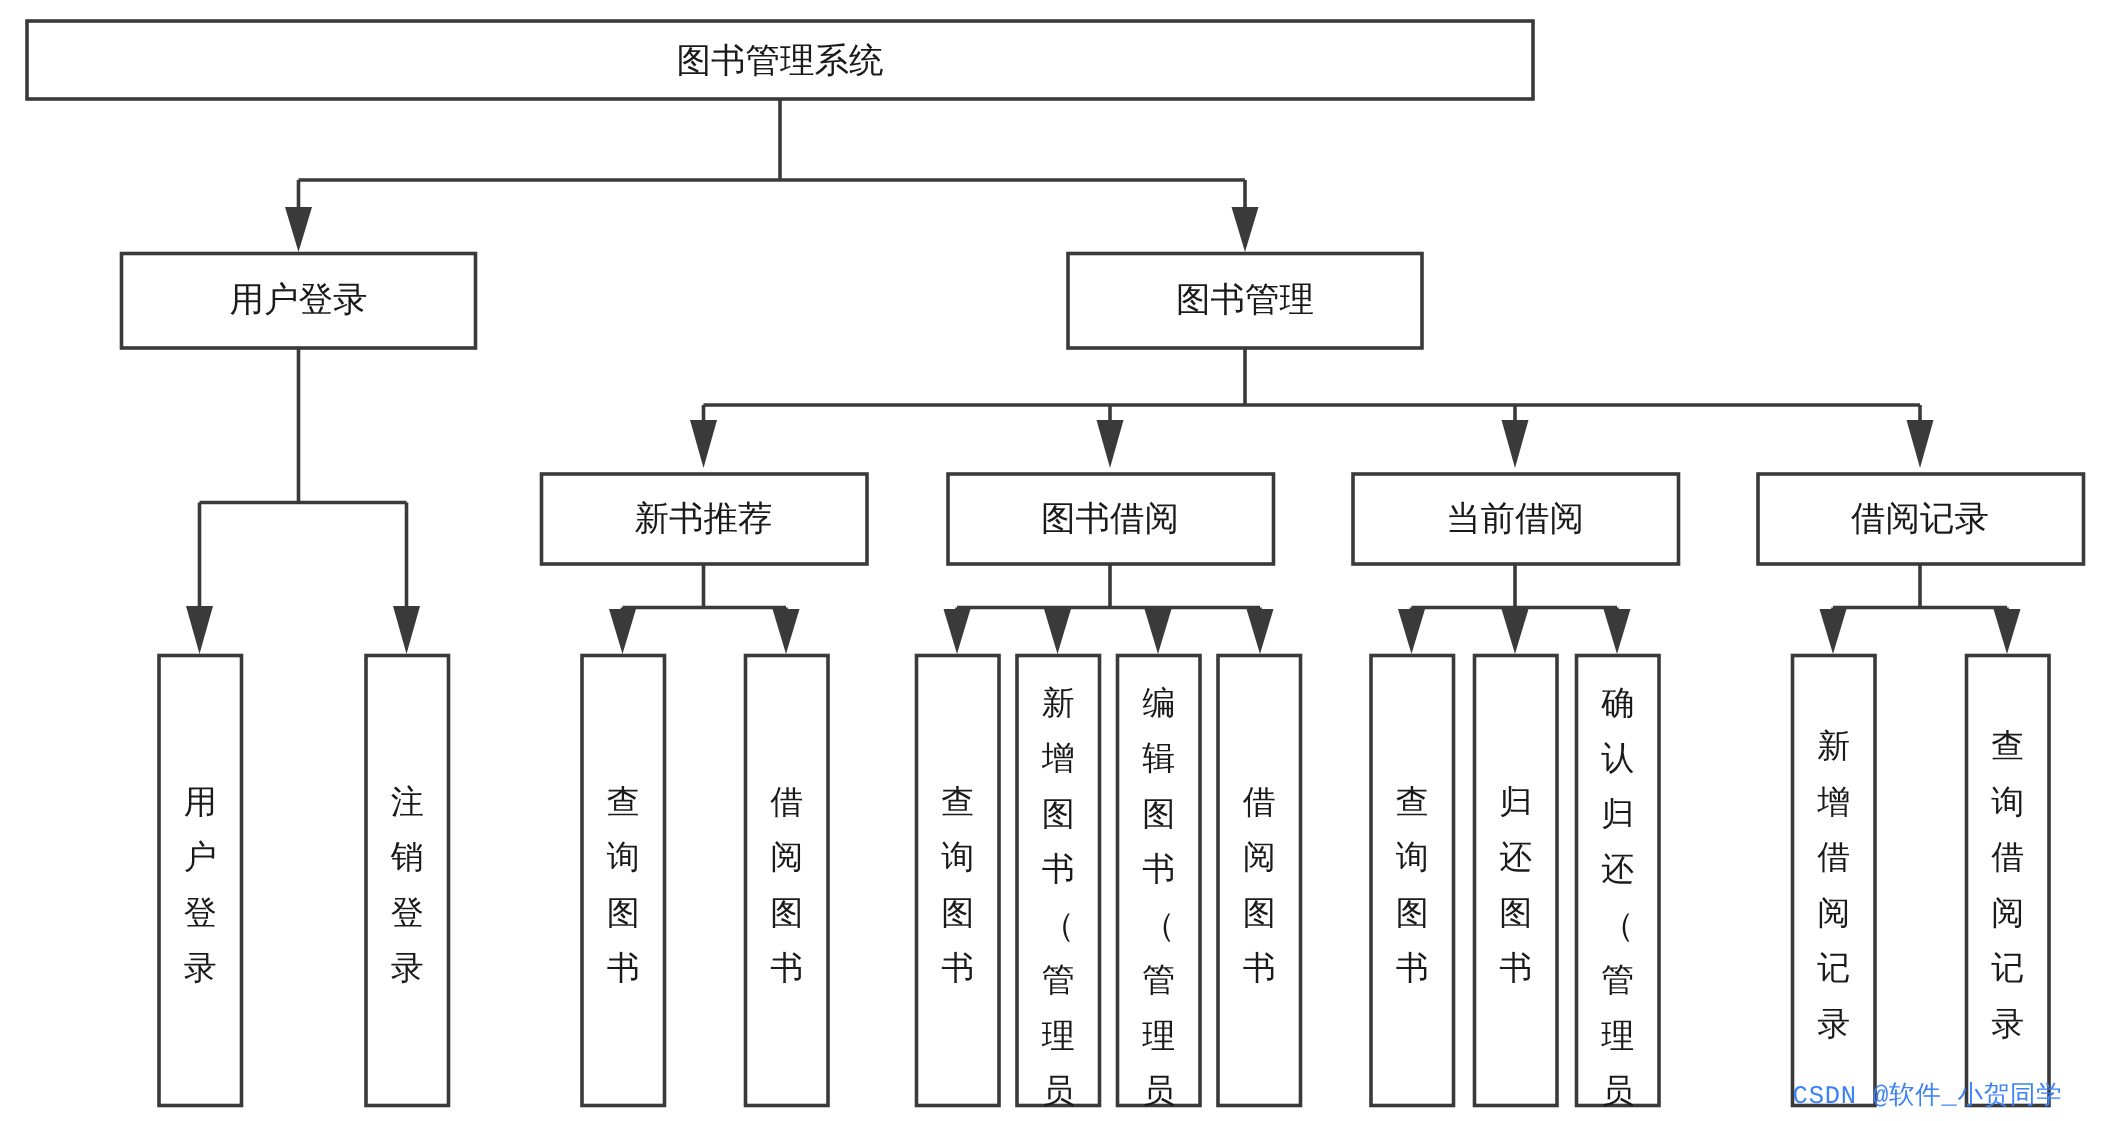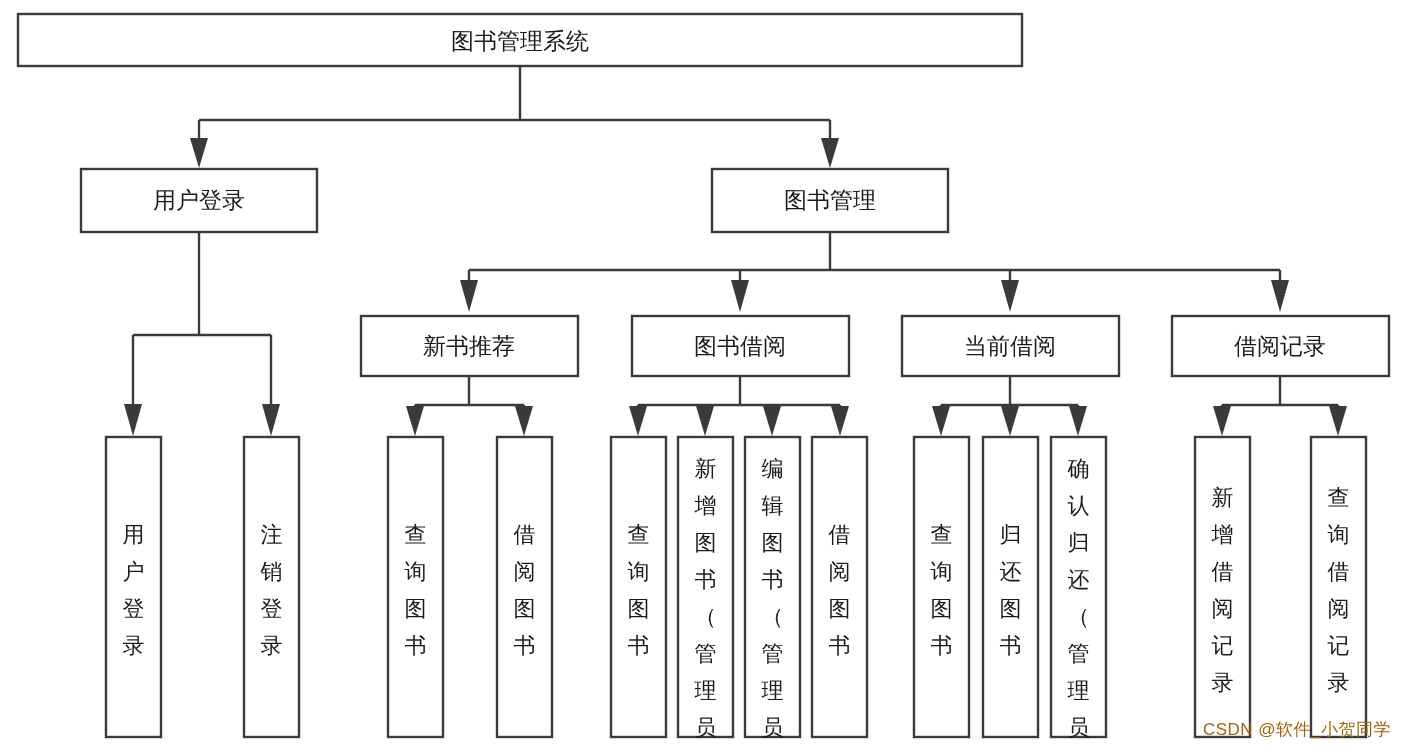--- a/index.html
+++ b/index.html
@@ -50,25 +50,25 @@
     dominant-baseline: middle;
   }
   .node-label-v {
     font-family: "DejaVu Sans", "Liberation Sans", sans-serif;
     font-size: 22px;
     fill: #1a1a1a;
     text-anchor: middle;
   }
   .watermark {
     position: absolute;
-    right: 14px;
+    right: 30px;
     bottom: 6px;
-    font-family: Liberation Sans, sans-serif;
+    font-family: Liberation Mono, monospace;
     font-size: 17px;
-    color: #a16207;
+    color: #3b82f6;
     letter-spacing: 0.5px;
     white-space: nowrap;
     pointer-events: none;
   }
 </style>
 </head>
 <body>
 
 <div id="diagram-root">
 

